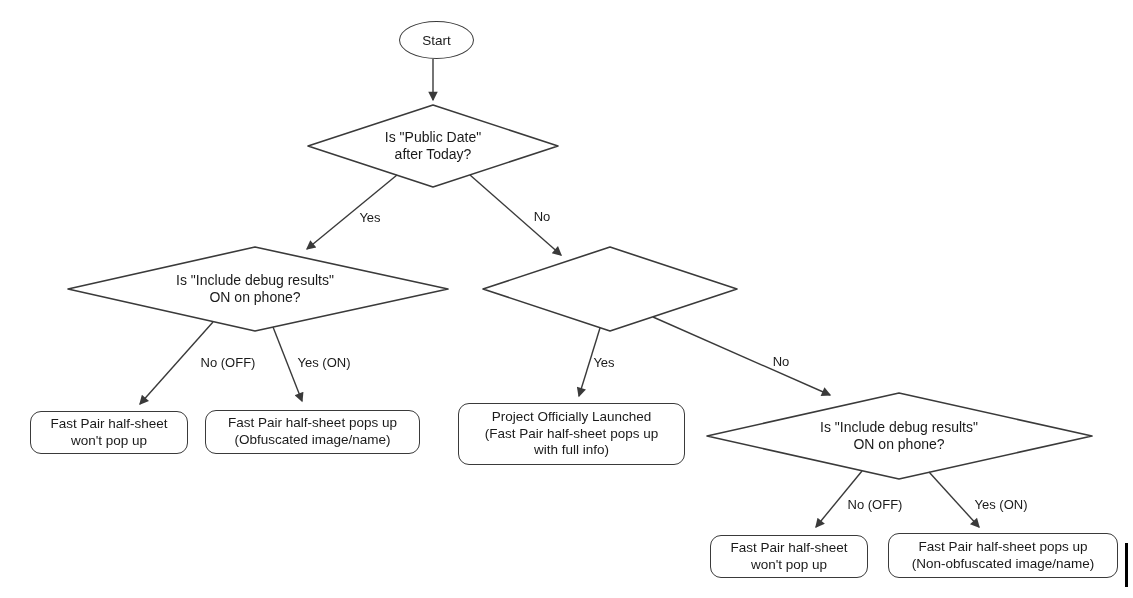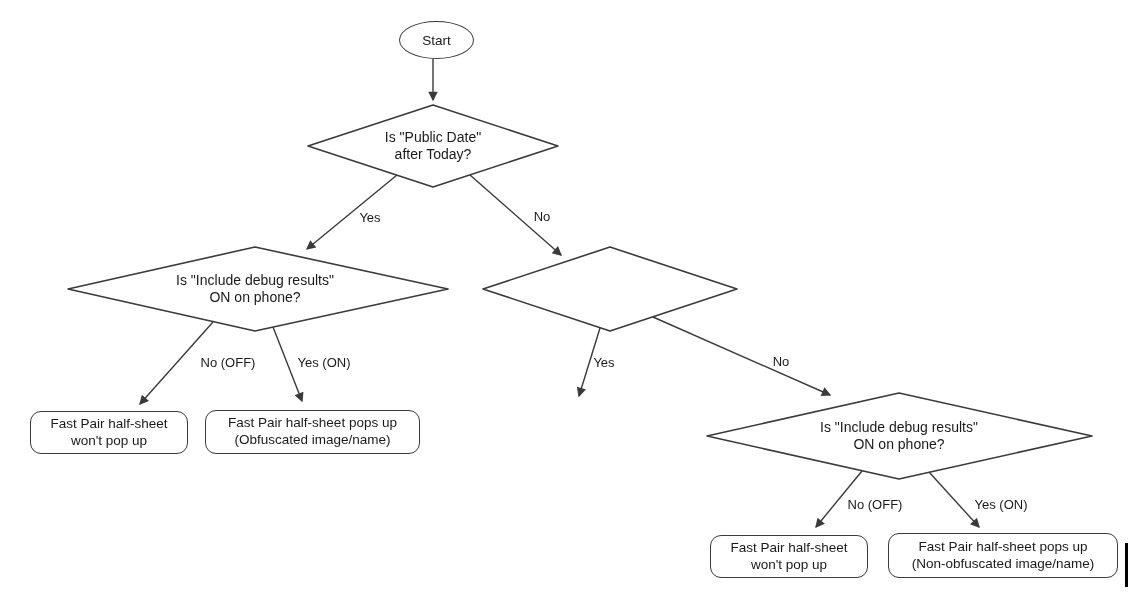--- a/index.html
+++ b/index.html
@@ -110,20 +110,23 @@
 after Today?</div>
   <div class="node-text decision-text" style="left:105px; top:261px; width:300px; height:56px;">Is "Include debug results"
 ON on phone?</div>
   <div class="node-text decision-text" style="left:749px; top:408px; width:300px; height:56px;">Is "Include debug results"
 ON on phone?</div>
 
   <div class="process" style="left:30px; top:411px; width:158px; height:43px;">Fast Pair half-sheet
 won't pop up</div>
   <div class="process" style="left:205px; top:410px; width:215px; height:44px;">Fast Pair half-sheet pops up
 (Obfuscated image/name)</div>
+  <div class="process" style="left:458px; top:403px; width:227px; height:62px;">Project Officially Launched
+(Fast Pair half-sheet pops up
+with full info)</div>
   <div class="process" style="left:710px; top:535px; width:158px; height:43px;">Fast Pair half-sheet
 won't pop up</div>
   <div class="process" style="left:888px; top:533px; width:230px; height:45px;">Fast Pair half-sheet pops up
 (Non-obfuscated image/name)</div>
 
   <div class="edge-label" style="left:370px; top:217px;">Yes</div>
   <div class="edge-label" style="left:542px; top:216px;">No</div>
   <div class="edge-label" style="left:228px; top:362px;">No (OFF)</div>
   <div class="edge-label" style="left:324px; top:362px;">Yes (ON)</div>
   <div class="edge-label" style="left:604px; top:362px;">Yes</div>

